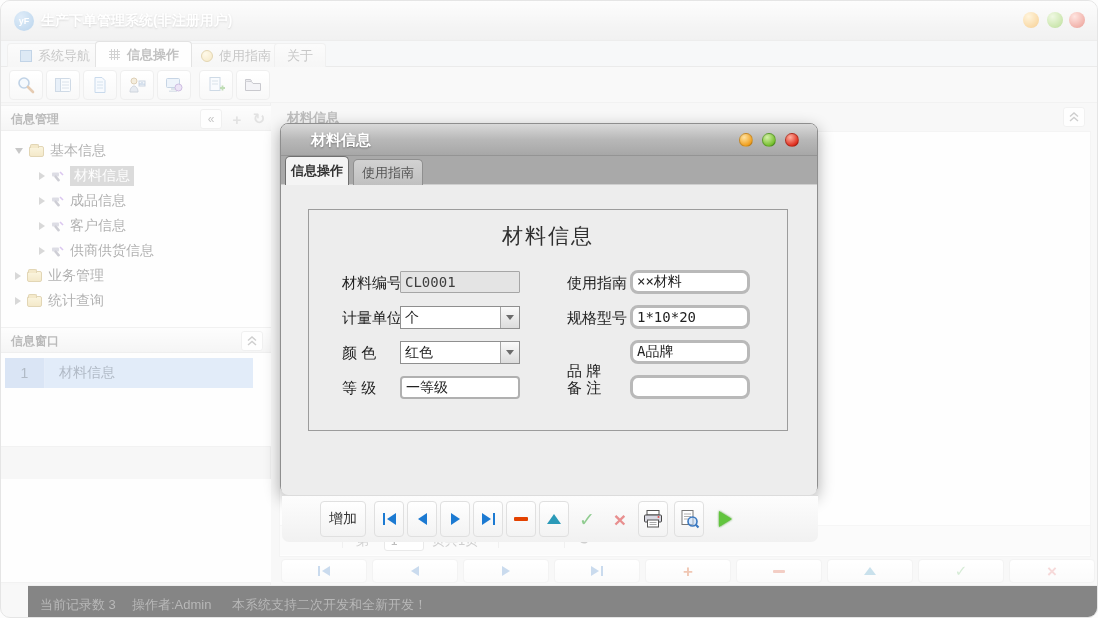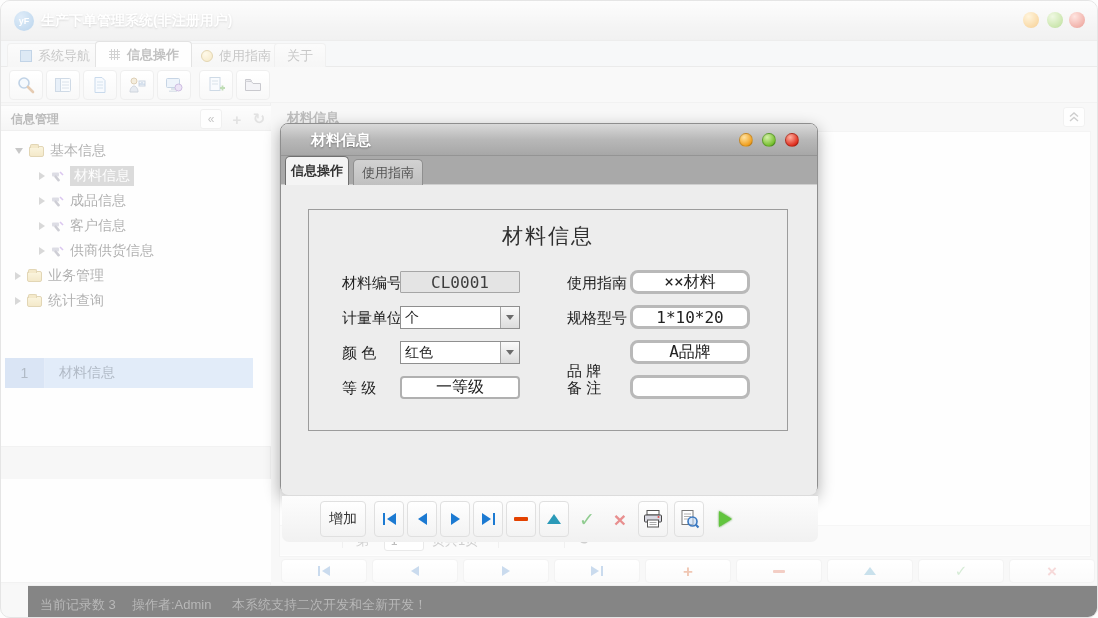--- a/index.html
+++ b/index.html
@@ -105,21 +105,21 @@
   .dlg-tab { position:absolute; display:flex; align-items:center; justify-content:center; font-size:13px;
              border:1px solid #8f8f8f; border-bottom:none; border-radius:5px 5px 0 0; }
   .dlg-tab.active { left:4px; top:0; width:64px; height:29px; background:#f4f4f4; color:#333; font-weight:bold; border-color:#6f6f6f; z-index:2; }
   .dlg-tab.inactive { left:72px; top:3px; width:70px; height:26px; background:linear-gradient(#d2d2d2,#c0c0c0); color:#555; }
   .dlg-body { position:absolute; left:0; top:61px; width:100%; height:310px; background:#ededed; border-radius:0 0 7px 7px; }
 
   .groupbox { position:absolute; left:27px; top:24px; width:480px; height:222px; border:1px solid #9c9c9c; }
   .form-title { position:absolute; left:0; top:12px; width:100%; text-align:center; font-size:21px; color:#2f2f2f; letter-spacing:2px; }
   .f-label { position:absolute; font-size:15px; color:#1d1d1d; white-space:nowrap; }
   .f-input { position:absolute; width:120px; height:24px; background:#fff; border:3px solid #b9b9b9; border-radius:8px;
-             font-size:16px; color:#222; padding:0 4px; font-family:"DejaVu Sans Mono","DejaVu Sans",monospace;text-align:center; }
+             font-size:14px; color:#222; padding:0 4px; font-family:"DejaVu Sans Mono","DejaVu Sans",monospace; }
   .f-input.readonly { background:#e4e4e4; border:1px solid #a6a6a6; border-radius:1px; height:22px; color:#3d3d3d; }
   .f-input.plain { border:2px solid #b0b0b0; border-radius:4px; height:23px; }
   .f-select { position:absolute; width:120px; height:23px; background:#fff; border:1px solid #8f8f8f; display:flex; align-items:center; }
   .f-select .sel-val { flex:1; font-size:14px; color:#222; padding-left:4px; font-family:"DejaVu Sans Mono","DejaVu Sans",monospace; }
   .sel-btn { width:19px; height:100%; border-left:1px solid #a5a5a5; background:linear-gradient(#fafafa,#dcdcdc);
              display:flex; align-items:center; justify-content:center; }
   .sel-arrow { width:0; height:0; border-left:4px solid transparent; border-right:4px solid transparent; border-top:5px solid #6b6b6b; }
 
   .dlg-toolbar { position:absolute; left:1px; top:262px; width:536px; height:47px; background:linear-gradient(#fdfdfd,#f1f1f1);
                  border-top:1px solid #dcdcdc; border-radius:0 0 7px 7px;margin-top:48px; }
@@ -279,20 +279,28 @@
           <span class="folder"></span>
           <span class="tree-label">业务管理</span>
         </div>
         <div class="tree-row" style="left:14px; top:159px">
           <span class="tw-right"></span>
           <span class="folder"></span>
           <span class="tree-label">统计查询</span>
         </div>
       </div>
 
+      <div class="panel-hdr" style="top:224px">
+        <span class="ph-title">信息窗口</span>
+        <span class="ph-btn" style="left:240px">
+          <svg class="chev-svg" width="12" height="10" viewBox="0 0 12 10">
+              <path d="M2 4.5L6 1l4 3.5M2 9L6 5.5 10 9" fill="none" stroke="#9a9a9a" stroke-width="1.4"></path>
+            </svg>
+        </span>
+      </div>
       <div class="panel-body" style="top:250px; height:94px">
         <div class="iw-row" style="top:5px">
           <span class="iw-num">1</span>
           <span class="iw-label">材料信息</span>
         </div>
       </div>
 
       <div class="panel-body" style="top:376px; height:104px"></div>
     </div>
 

